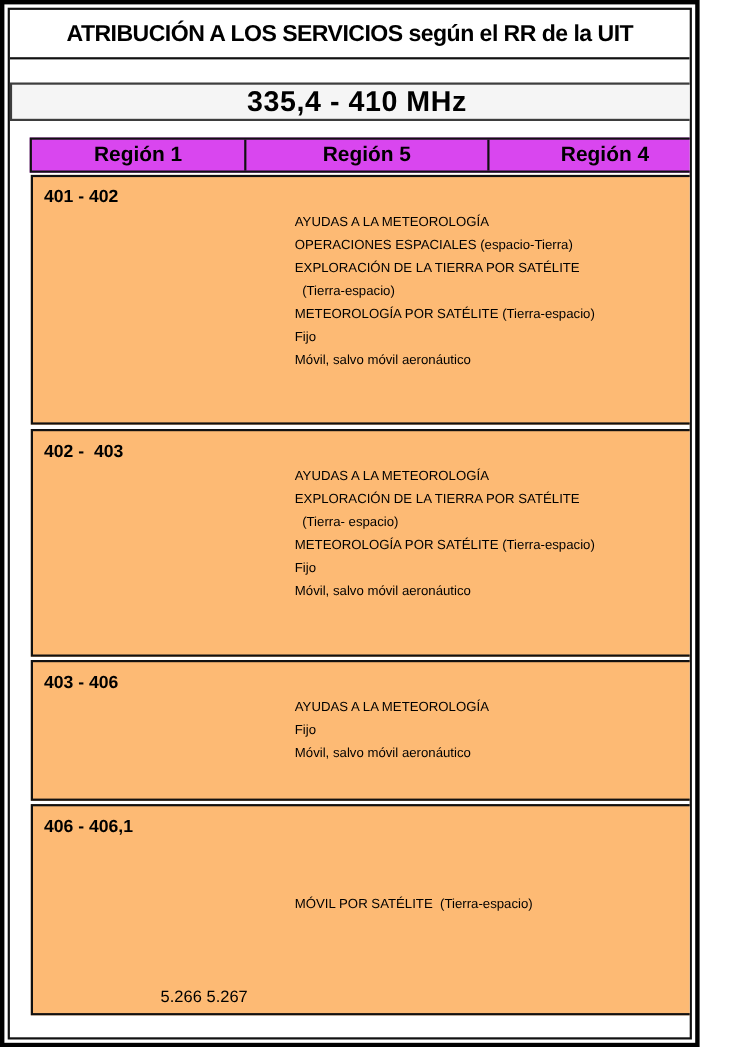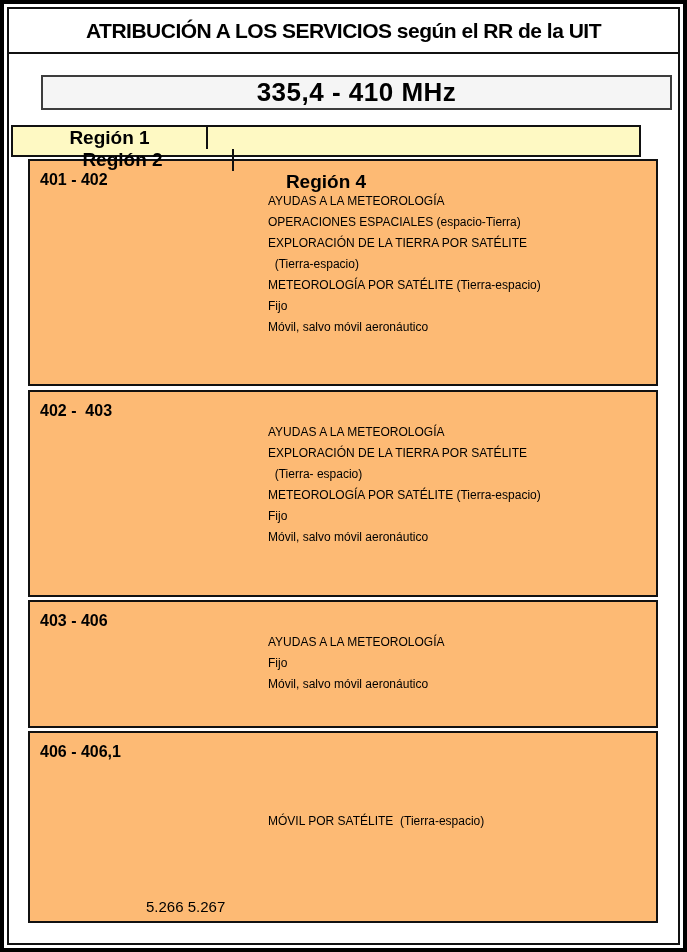--- a/index.html
+++ b/index.html
@@ -1,32 +1,32 @@
 <!DOCTYPE html>
 <html><head>
 <meta charset="utf-8">
 <style>
   html,body{margin:0;padding:0;background:#ffffff;}
   .page{
-    width:687px;height:952px;box-sizing:border-box;
+    width:636px;height:952px;box-sizing:border-box;
     border:4px solid #000;padding:3px;background:#fff;
     font-family:"Liberation Sans","DejaVu Sans",sans-serif;color:#000;
   }
   .inner{box-sizing:border-box;border:2px solid #111;height:100%;overflow:hidden;}
   .title-bar{height:43px;border-bottom:2px solid #111;display:flex;align-items:center;justify-content:center;}
   .title{font-weight:bold;font-size:21px;letter-spacing:-0.5px;white-space:pre;}
   .band-box{
-    box-sizing:border-box;margin:21px 0 0 32px;width:631px;height:35px;
+    box-sizing:border-box;margin:21px 0 0 0;width:631px;height:35px;
     border:2px solid #3d3d3d;background:#f5f5f5;
     display:flex;align-items:center;justify-content:center;
   }
   .band{font-weight:bold;font-size:26px;letter-spacing:0.5px;white-space:pre;}
   .hdr-row{
-    box-sizing:border-box;margin:15px 0 0 2px;width:630px;height:32px;
-    border:2px solid #111;display:flex;background:#fef9c3;flex-direction:column;
+    box-sizing:border-box;margin:15px 0 0 18px;width:630px;height:32px;
+    border:2px solid #111;display:flex;background:#d946ef;
   }
   .hdr-cell{
     box-sizing:border-box;border-right:2px solid #111;
     display:flex;align-items:center;justify-content:center;
     font-weight:bold;font-size:19px;
   }
   .hdr-cell.c1{width:195px;}
   .hdr-cell.c2{width:221px;}
   .hdr-cell.c3{flex:1;border-right:none;}
   .row{
@@ -53,21 +53,21 @@
     <div class="title-bar">
       <div class="title">ATRIBUCIÓN A LOS SERVICIOS según el RR de la UIT</div>
     </div>
 
     <div class="band-box">
       <div class="band">335,4 - 410 MHz</div>
     </div>
 
     <div class="hdr-row">
       <div class="hdr-cell c1">Región 1</div>
-      <div class="hdr-cell c2">Región 2</div>
+      <div class="hdr-cell c2">Región 5</div>
       <div class="hdr-cell c3">Región 4</div>
     </div>
 
     <div class="row r1">
       <div class="range">401 - 402</div>
       <div class="svc">
         <div class="svc-line">AYUDAS A LA METEOROLOGÍA</div>
         <div class="svc-line">OPERACIONES ESPACIALES (espacio-Tierra)</div>
         <div class="svc-line">EXPLORACIÓN DE LA TIERRA POR SATÉLITE</div>
         <div class="svc-line">  (Tierra-espacio)</div>

